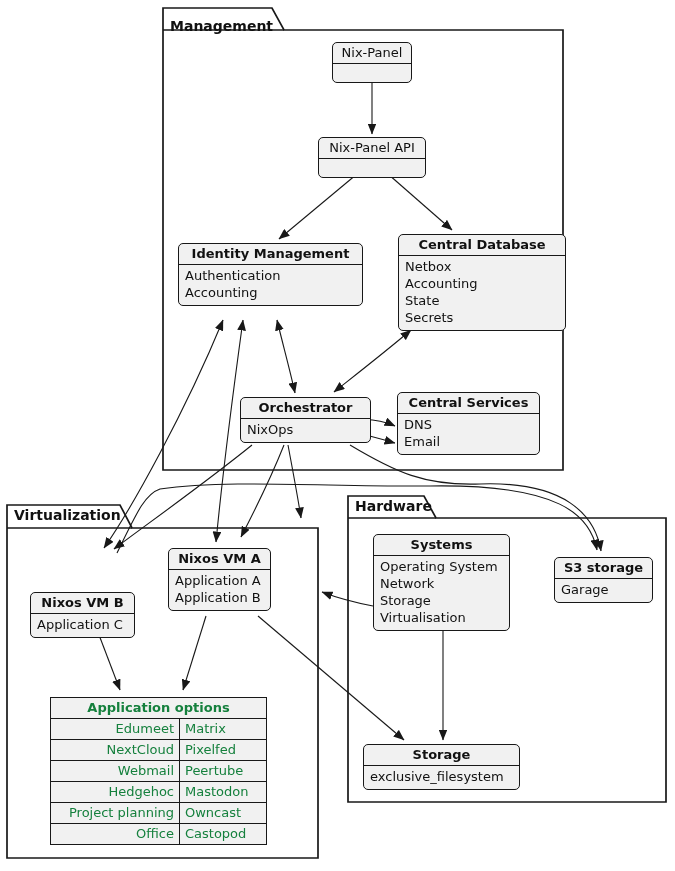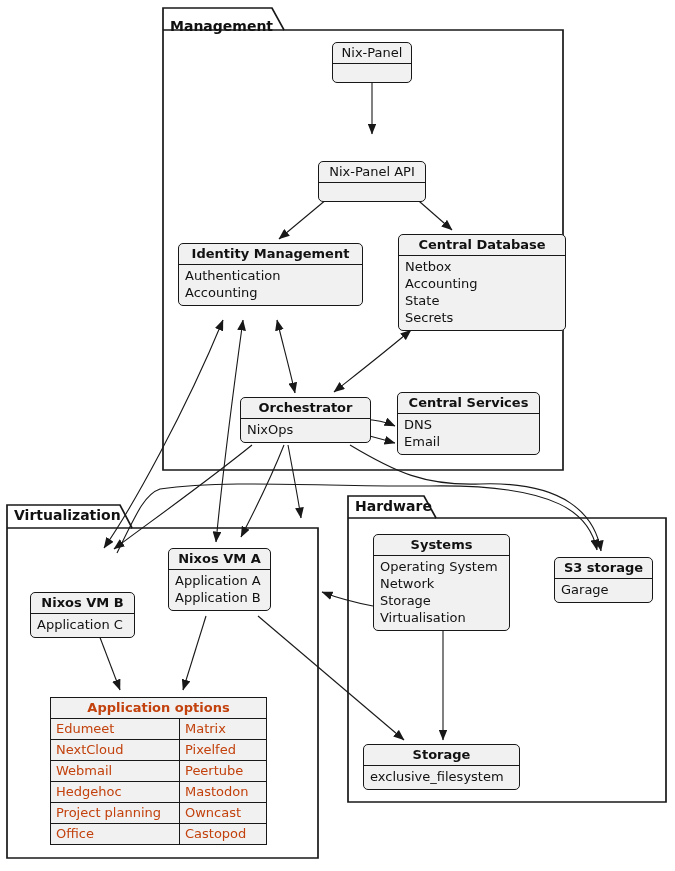--- a/index.html
+++ b/index.html
@@ -18,27 +18,27 @@
   }
   .node .title{
     text-align:center;font-weight:bold;padding:2px 8px 3px 8px;
     border-bottom:1px solid #181818;white-space:nowrap;
   }
   .node .title.plain{font-weight:normal;}
   .node .body{padding:2px 6px 4px 6px;min-height:12px;}
   .node .body span{display:block;line-height:17px;white-space:nowrap;}
   table.map{
     position:absolute;border-collapse:collapse;background:#F1F1F1;
-    font-size:13px;color:#c2410c;
+    font-size:13px;color:#15803d;
   }
   table.map th, table.map td{
     border:1px solid #181818;padding:1px 5px;line-height:18px;white-space:nowrap;
   }
   table.map th{font-weight:bold;text-align:center;}
-  td.k{text-align:left;width:118px;}
+  td.k{text-align:right;width:118px;}
   td.v{text-align:left;width:76px;}
 </style>
 </head>
 <body>
 
 <div id="canvas">
 
   <svg id="edge-layer" width="675" height="871" viewBox="0 0 675 871">
     <defs>
       <marker id="ah" viewBox="0 0 10 8" refX="9.5" refY="4" markerWidth="10" markerHeight="8" orient="auto-start-reverse">
@@ -80,21 +80,21 @@
 
   <div class="pkg-label" style="left:170px;top:10px;margin-top:8px;">Management</div>
   <div class="pkg-label" style="left:14px;top:507px;">Virtualization</div>
   <div class="pkg-label" style="left:355px;top:498px;">Hardware</div>
 
   <div class="node" style="left:332px;top:42px;width:80px;">
     <div class="title plain">Nix-Panel</div>
     <div class="body"></div>
   </div>
 
-  <div class="node" style="left:318px;top:137px;width:108px;margin-top:24px;">
+  <div class="node" style="left:318px;top:137px;width:108px;">
     <div class="title plain">Nix-Panel API</div>
     <div class="body"></div>
   </div>
 
   <div class="node" style="left:178px;top:243px;width:185px;">
     <div class="title">Identity Management</div>
     <div class="body">
       <span>Authentication</span>
       <span>Accounting</span>
     </div>

